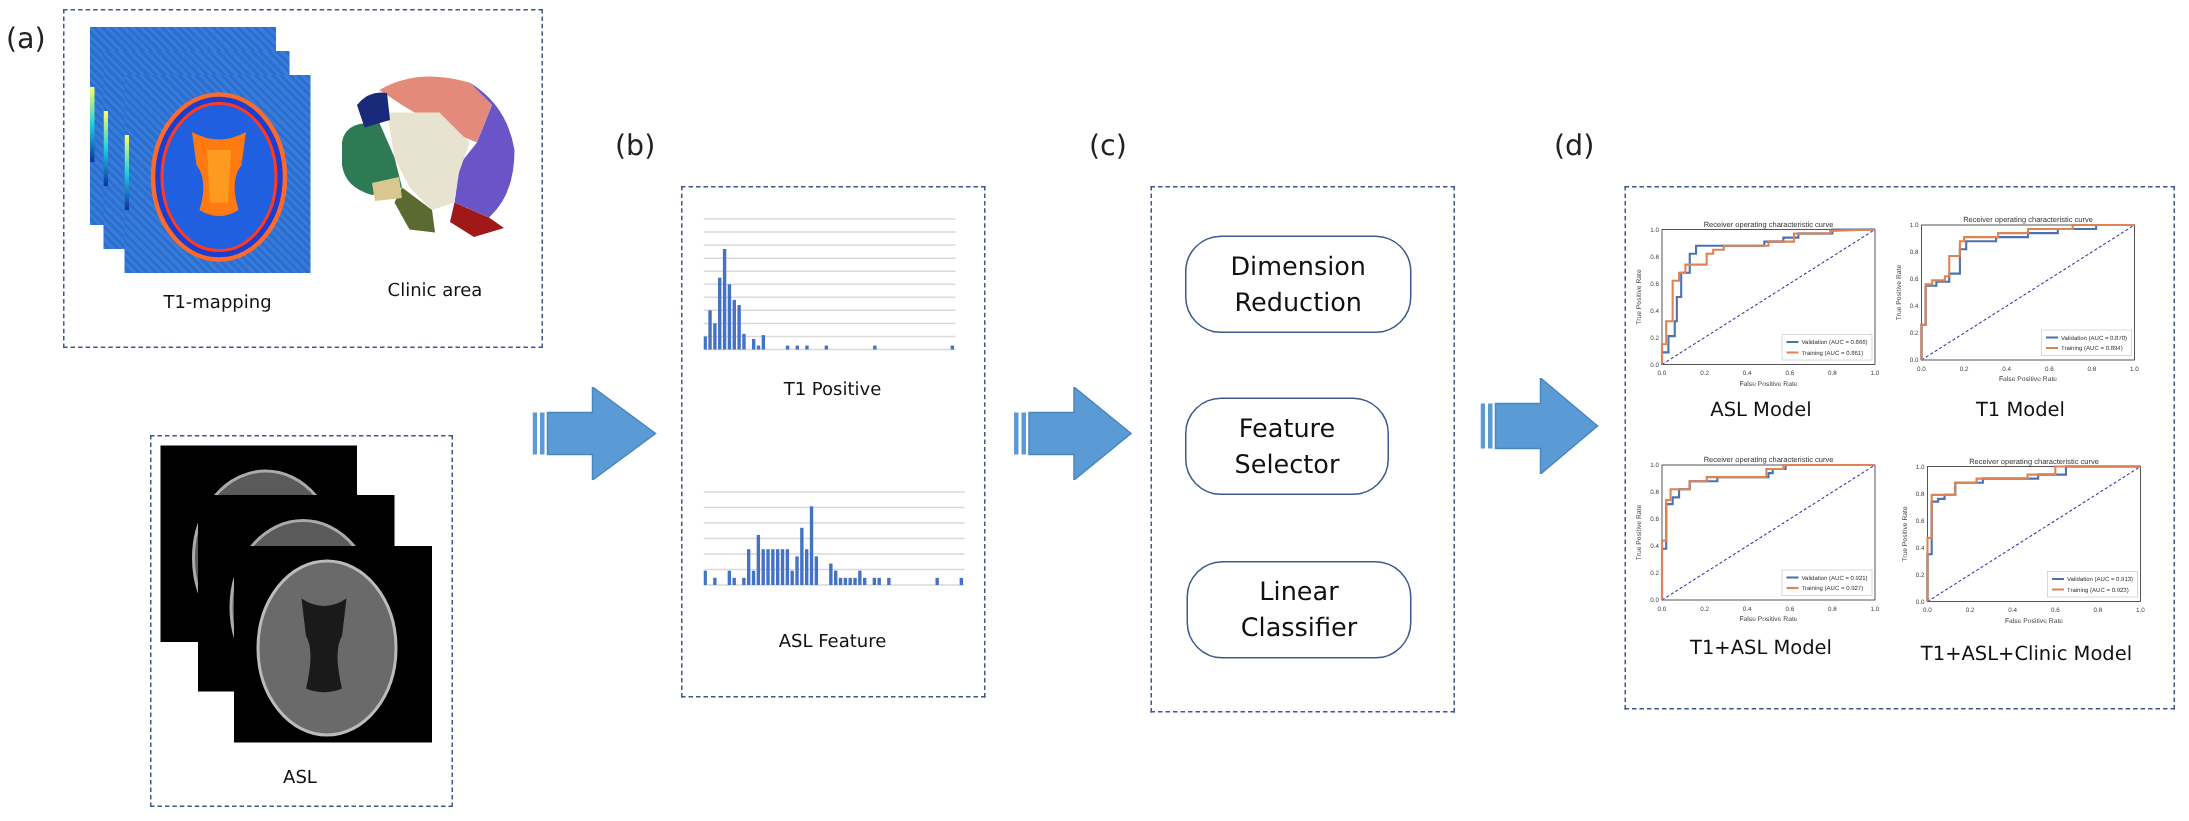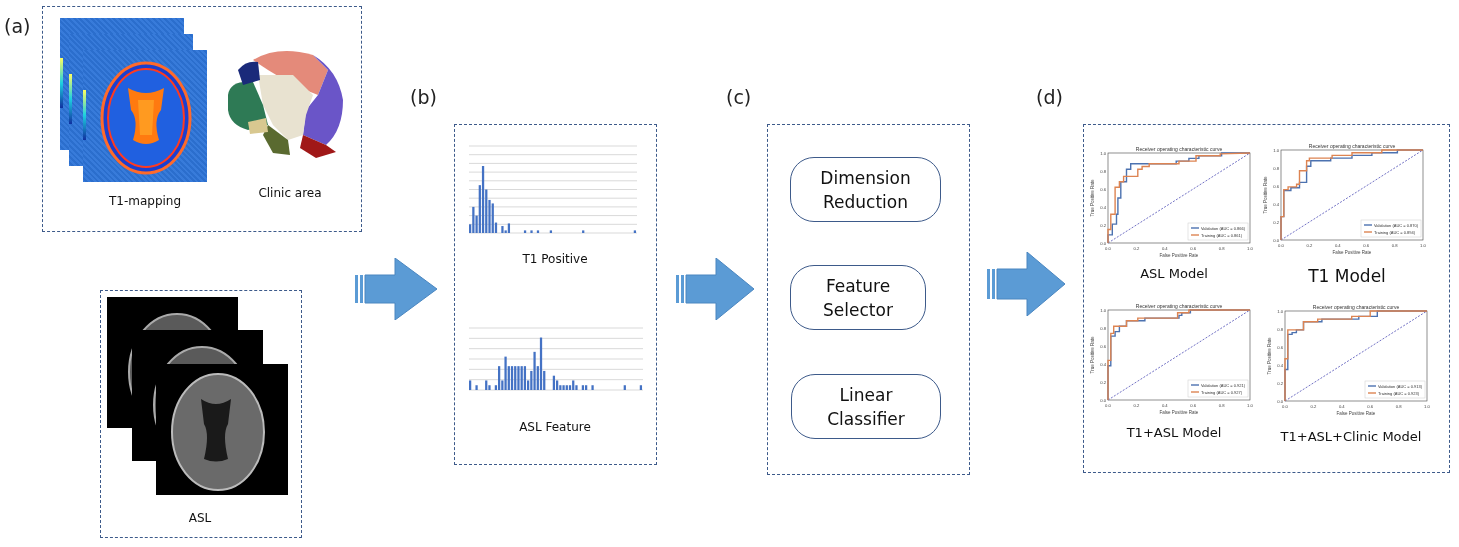--- a/index.html
+++ b/index.html
@@ -233,21 +233,21 @@
     <text x="4" y="53" font-size="4.5" text-anchor="middle" fill="#444" transform="rotate(-90 4 53)">True Positive Rate</text>
     <line x1="18" y1="98" x2="160" y2="8" stroke="#3333aa" stroke-width="0.7" stroke-dasharray="2,1.5"></line>
     <path d="M18.0 98.0 L18.0 74.6 L20.8 74.6 L20.8 48.5 L27.9 48.5 L27.9 45.8 L36.5 45.8 L36.5 40.4 L43.6 40.4 L43.6 24.2 L47.8 24.2 L47.8 18.8 L67.7 18.8 L67.7 16.1 L89.0 16.1 L89.0 13.4 L108.9 13.4 L108.9 10.7 L134.4 10.7 L134.4 8.0 L160.0 8.0" fill="none" stroke="#4c72b0" stroke-width="1.4"></path>
     <path d="M18.0 98.0 L18.0 74.6 L20.8 74.6 L20.8 47.6 L25.1 47.6 L25.1 44.9 L33.6 44.9 L33.6 42.2 L36.5 42.2 L36.5 28.7 L43.6 28.7 L43.6 18.8 L46.4 18.8 L46.4 16.1 L69.1 16.1 L69.1 13.4 L89.0 13.4 L89.0 10.7 L118.8 10.7 L118.8 8.0 L160.0 8.0" fill="none" stroke="#dd8452" stroke-width="1.4"></path>
     <rect x="98" y="78" width="60" height="17" fill="#fff" stroke="#ccc" stroke-width="0.5"></rect>
     <line x1="101" x2="109" y1="83" y2="83" stroke="#4c72b0" stroke-width="1.4"></line>
     <text x="111" y="84.5" font-size="4" fill="#333">Validation (AUC = 0.870)</text>
     <line x1="101" x2="109" y1="90" y2="90" stroke="#dd8452" stroke-width="1.4"></line>
     <text x="111" y="91.5" font-size="4" fill="#333">Training (AUC = 0.894)</text>
   </svg>
-<div class="cap" style="left:1263px;top:266px;width:168px;font-size:17px;">T1 Model</div>
+<div class="cap" style="left:1263px;top:266px;width:168px;font-size:13px;">T1 Model</div>
 
 <svg class="abs rocsmall" id="roc-2" style="left:1090px;top:302px;" width="168" height="118">
     <text x="89" y="6" font-size="5" text-anchor="middle" fill="#333">Receiver operating characteristic curve</text>
     <rect x="18" y="8" width="142" height="90" fill="#fff" stroke="#444" stroke-width="0.6"></rect>
     <text x="18" y="105" font-size="4.2" text-anchor="middle" fill="#444">0.0</text>
     <text x="16" y="99.5" font-size="4.2" text-anchor="end" fill="#444">0.0</text>
     <text x="46.400000000000006" y="105" font-size="4.2" text-anchor="middle" fill="#444">0.2</text>
     <text x="16" y="81.5" font-size="4.2" text-anchor="end" fill="#444">0.2</text>
     <text x="74.80000000000001" y="105" font-size="4.2" text-anchor="middle" fill="#444">0.4</text>
     <text x="16" y="63.5" font-size="4.2" text-anchor="end" fill="#444">0.4</text>

